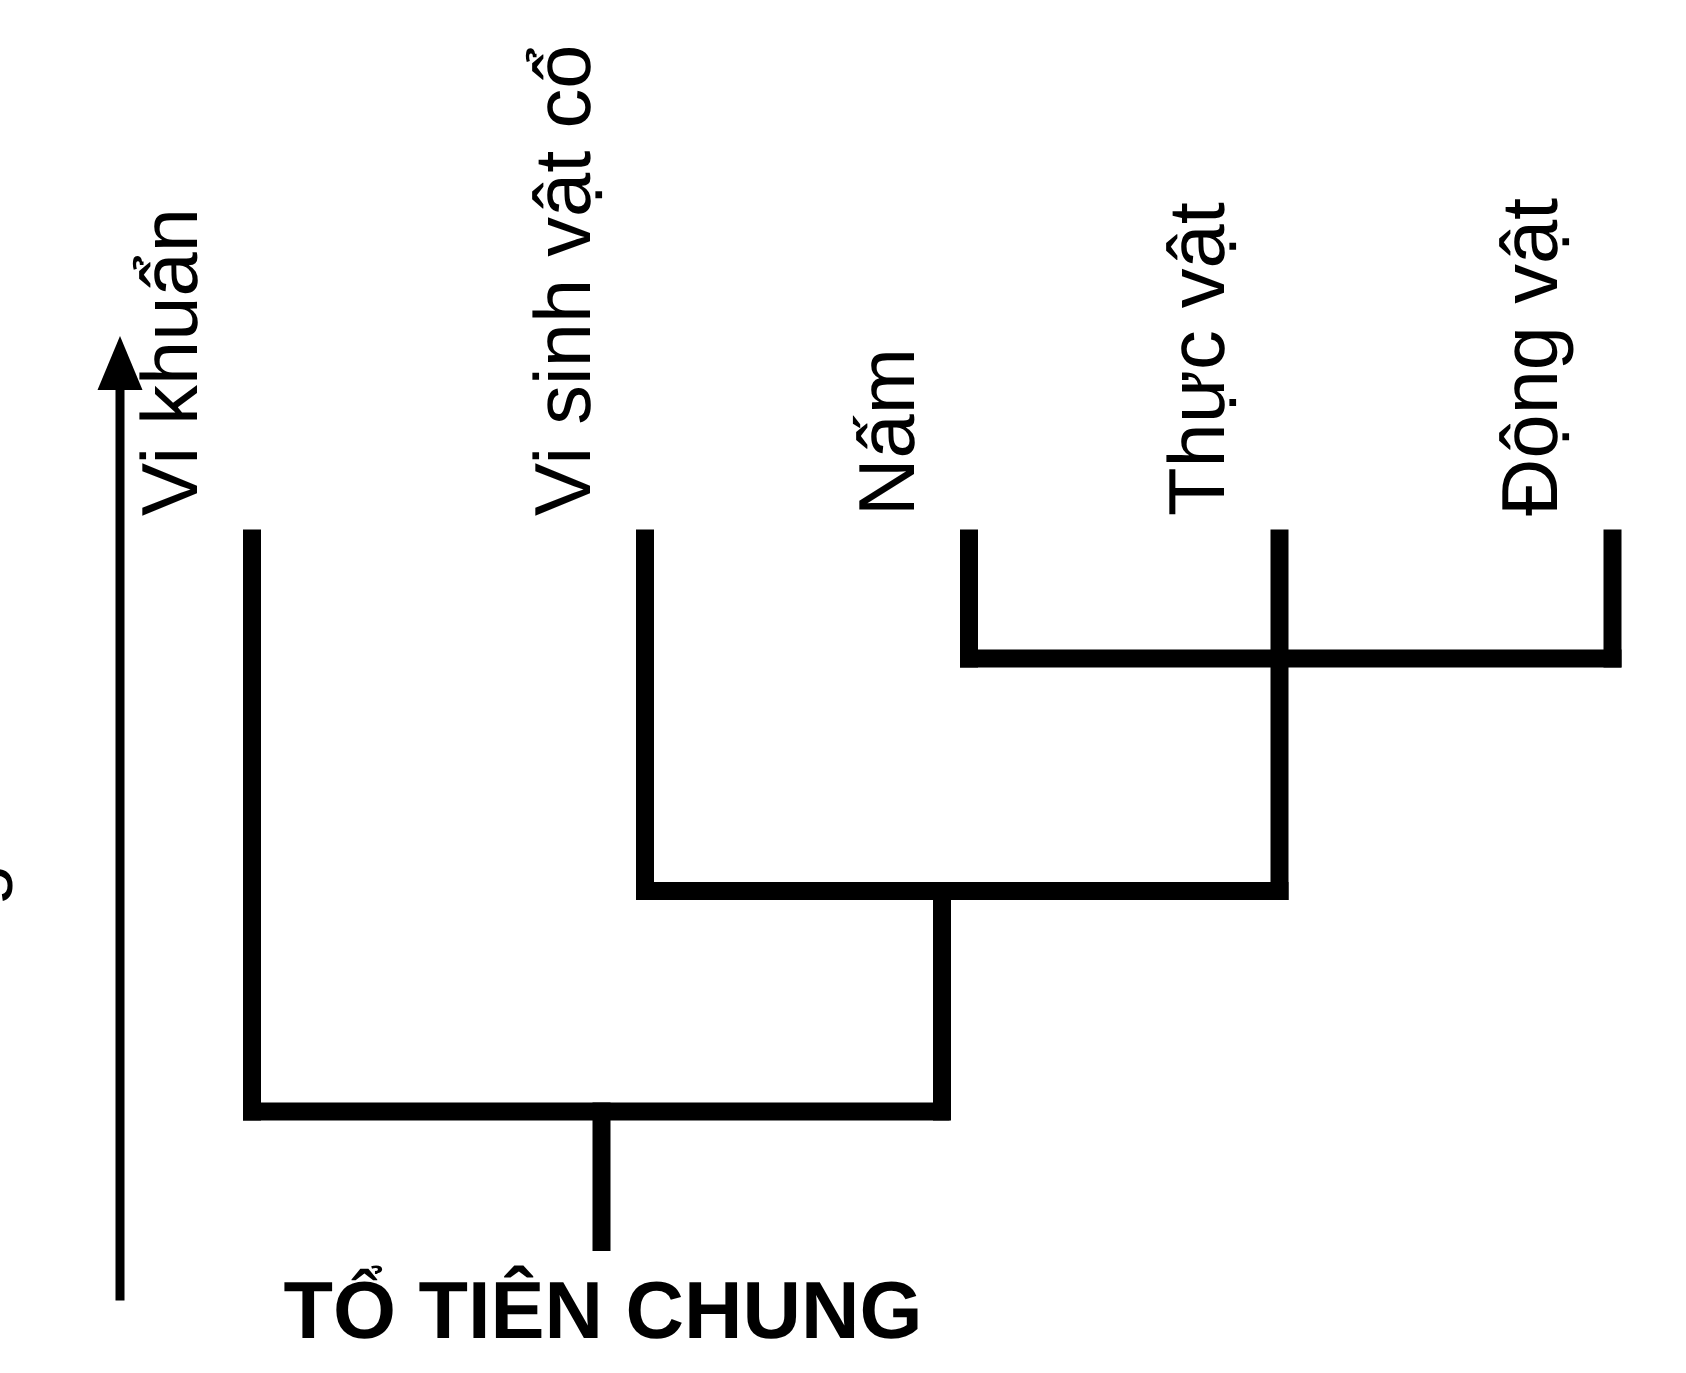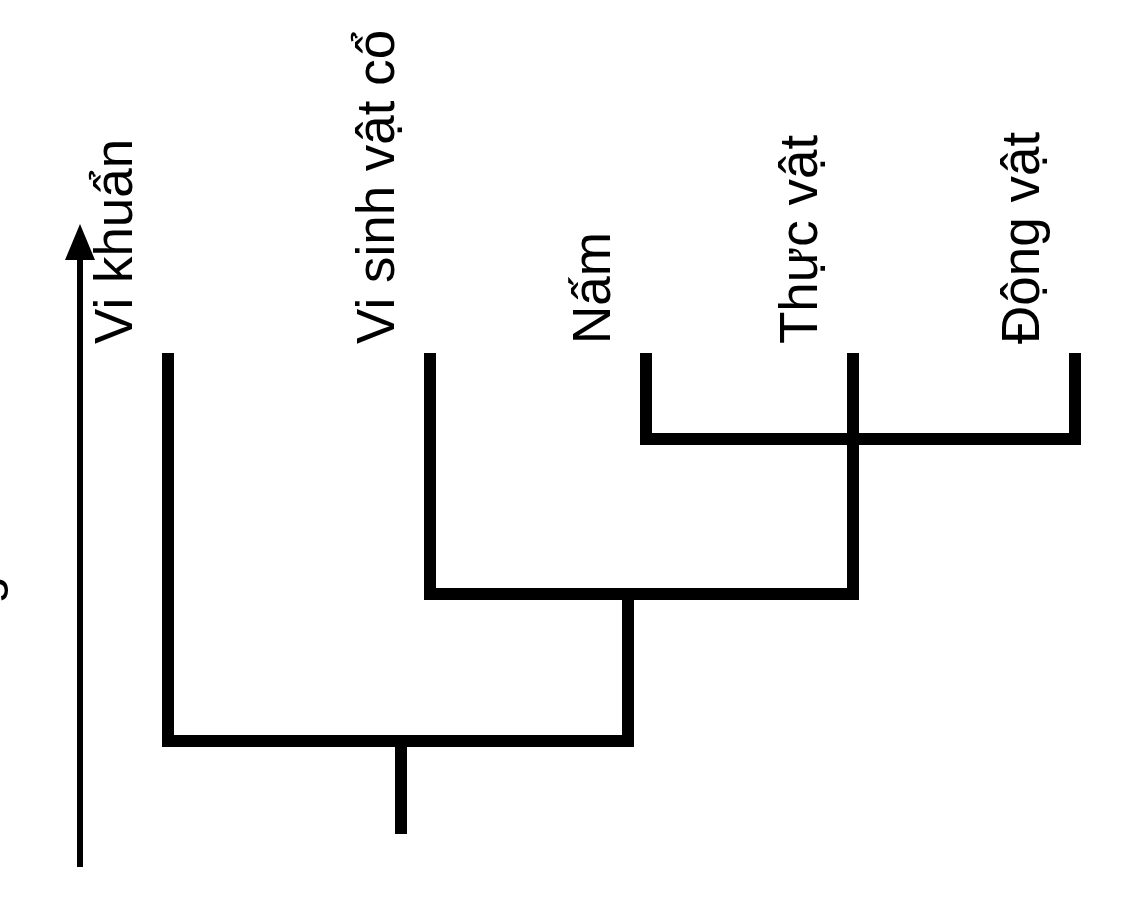--- a/index.html
+++ b/index.html
@@ -93,14 +93,15 @@
   <div class="line stem-middle"></div>
   <div class="line bar-node-root"></div>
   <div class="line stem-root"></div>
 
   <div class="vtext lbl-vi-khuan">Vi khuẩn</div>
   <div class="vtext lbl-vsv-co">Vi sinh vật cổ</div>
   <div class="vtext lbl-nam">Nấm</div>
   <div class="vtext lbl-thuc-vat">Thực vật</div>
   <div class="vtext lbl-dong-vat">Động vật</div>
 
+  <div class="root-label">TỔ TIÊN CHUNG</div>
 
 </div>
 
 </body></html>

